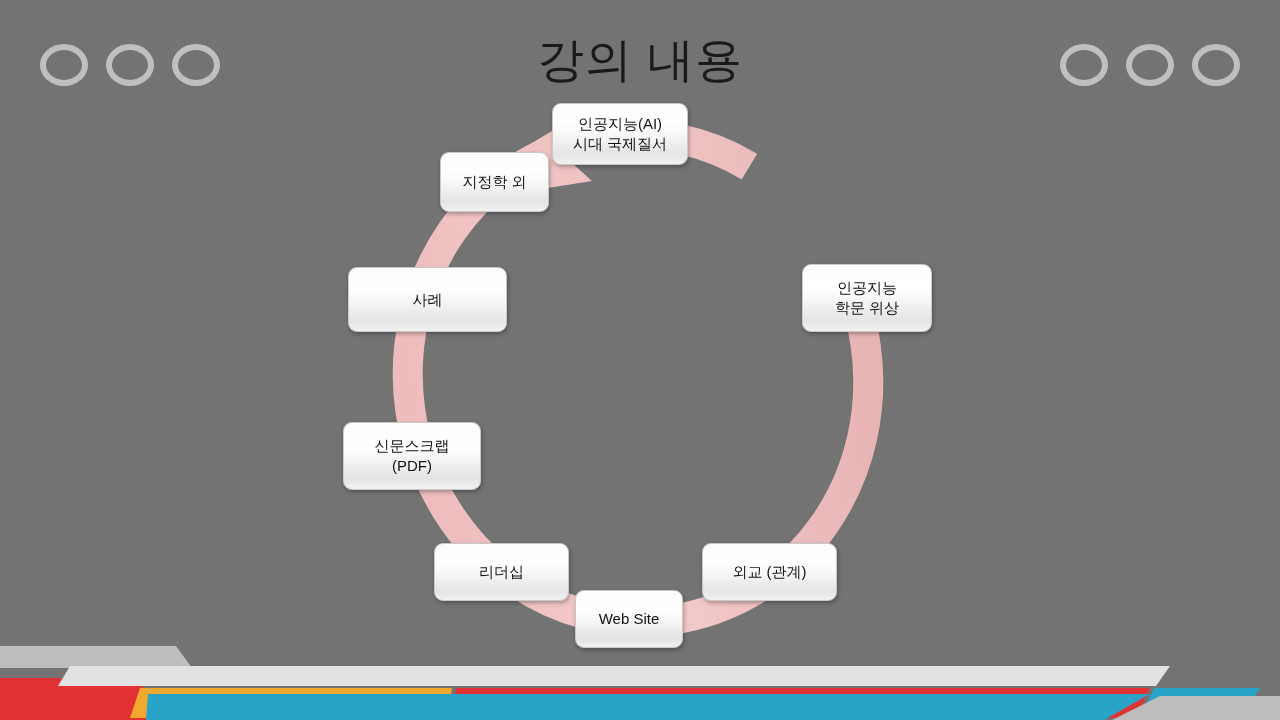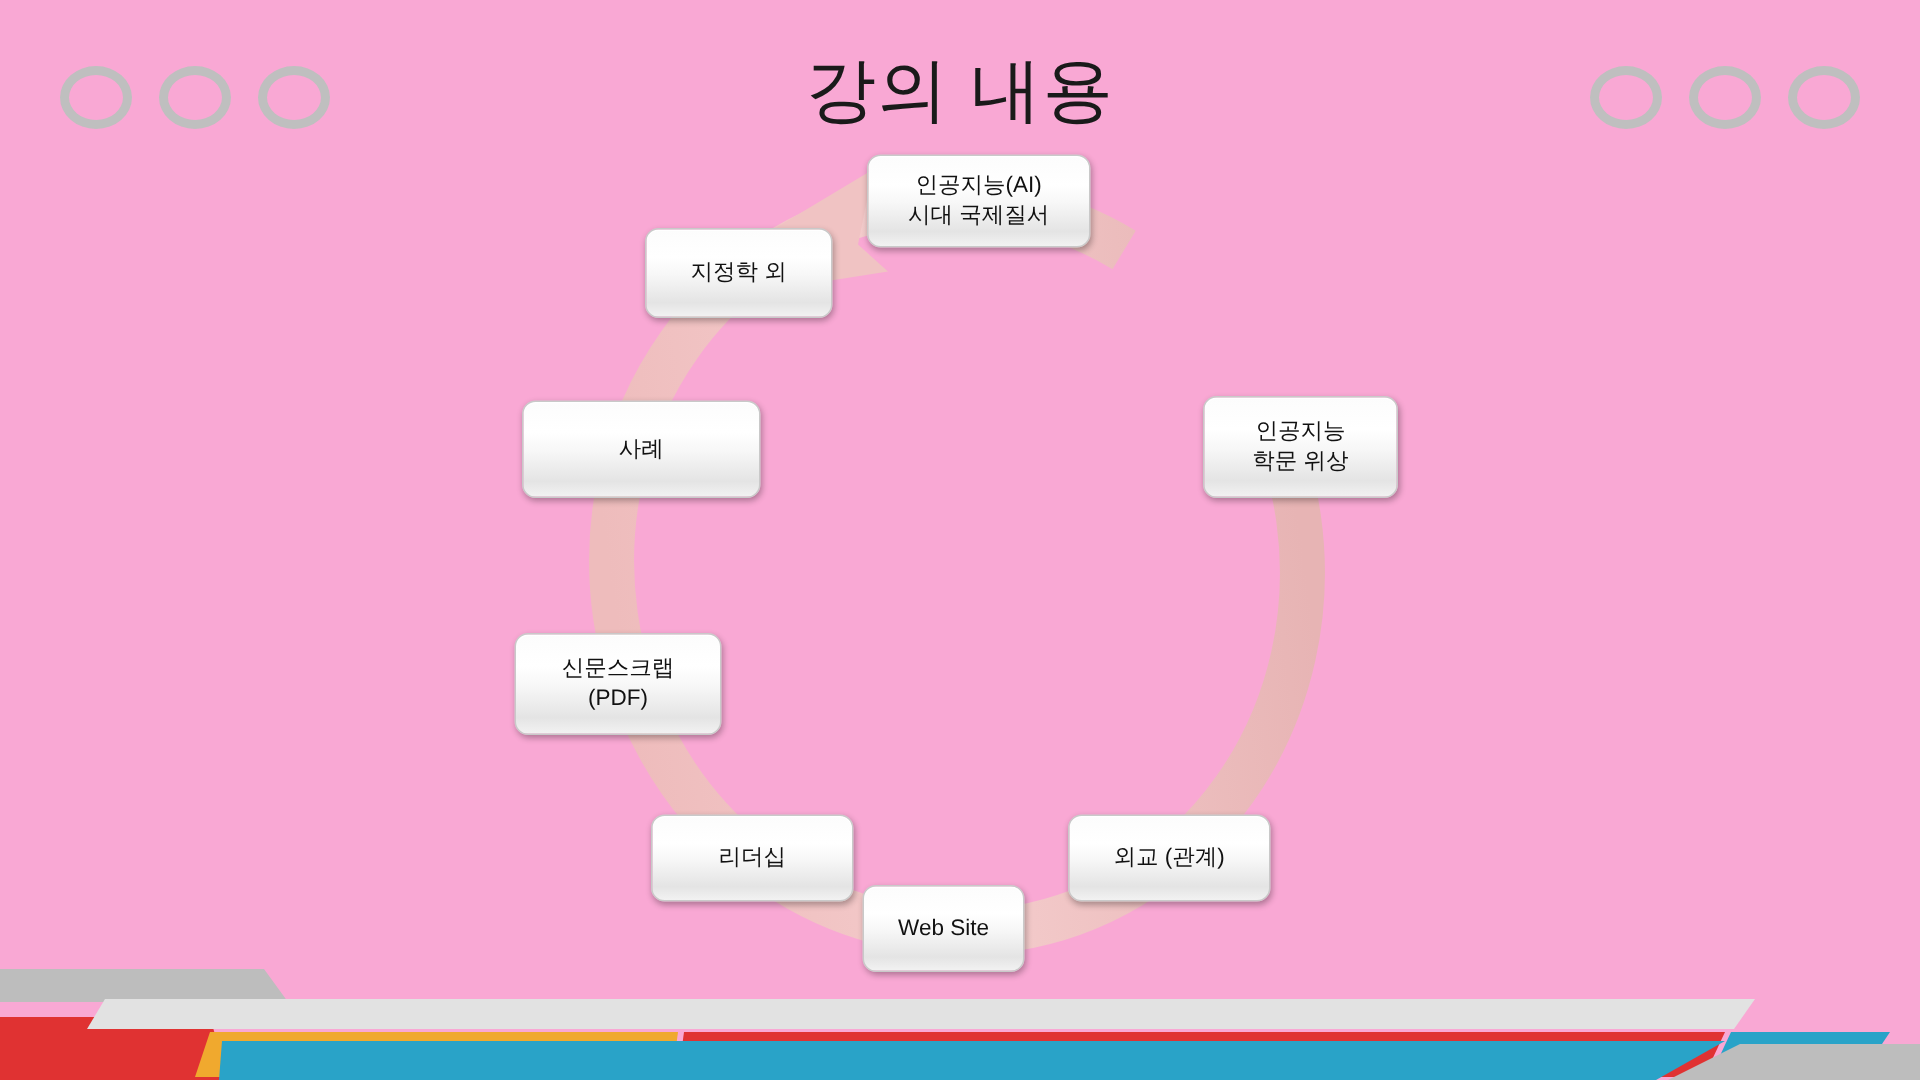--- a/index.html
+++ b/index.html
@@ -8,21 +8,21 @@
     padding: 0;
     background: #ffffff;
   }
   body {
     font-family: "Liberation Sans", "DejaVu Sans", sans-serif;
   }
   #slide {
     position: relative;
     width: 1280px;
     height: 720px;
-    background: #f9a8d4;
+    background: #737373;
     overflow: hidden;
   }
 
   
   .ring-group {
     position: absolute;
     top: 44px;
     display: flex;
     gap: 18px;
   }
@@ -84,30 +84,30 @@
     justify-content: center;
     text-align: center;
     color: #111111;
     font-size: 15px;
     line-height: 1.32;
     white-space: pre-line;
     padding: 2px 6px;
   }
 
   
-  .n-ai        { left: 238px; top:   8px; width: 149px; height: 62px; }
+  .n-ai        { left: 212px; top:   8px; width: 136px; height: 62px; }
   .n-weekly    { left: 375px; top:  57px; width: 135px; height: 60px; }
   .n-status    { left: 462px; top: 169px; width: 130px; height: 68px; }
   .n-leader    { left: 462px; top: 327px; width: 130px; height: 62px; }
-  .n-diplo     { left: 372px; top: 448px; width: 135px; height: 58px; }
+  .n-diplo     { left: 362px; top: 448px; width: 135px; height: 58px; }
   .n-web       { left: 235px; top: 495px; width: 108px; height: 58px; }
   .n-leadership{ left:  94px; top: 448px; width: 135px; height: 58px; }
   .n-scrap     { left:   3px; top: 327px; width: 138px; height: 68px; }
   .n-case      { left:   8px; top: 172px; width: 159px; height: 65px; }
-  .n-geo       { left:  90px; top:  57px; width: 125px; height: 60px; }
+  .n-geo       { left:  100px; top:  57px; width: 109px; height: 60px; }
 
   
   #banner {
     position: absolute;
     left: 0;
     bottom: 0;
     width: 1280px;
     height: 90px;
   }
 </style>

